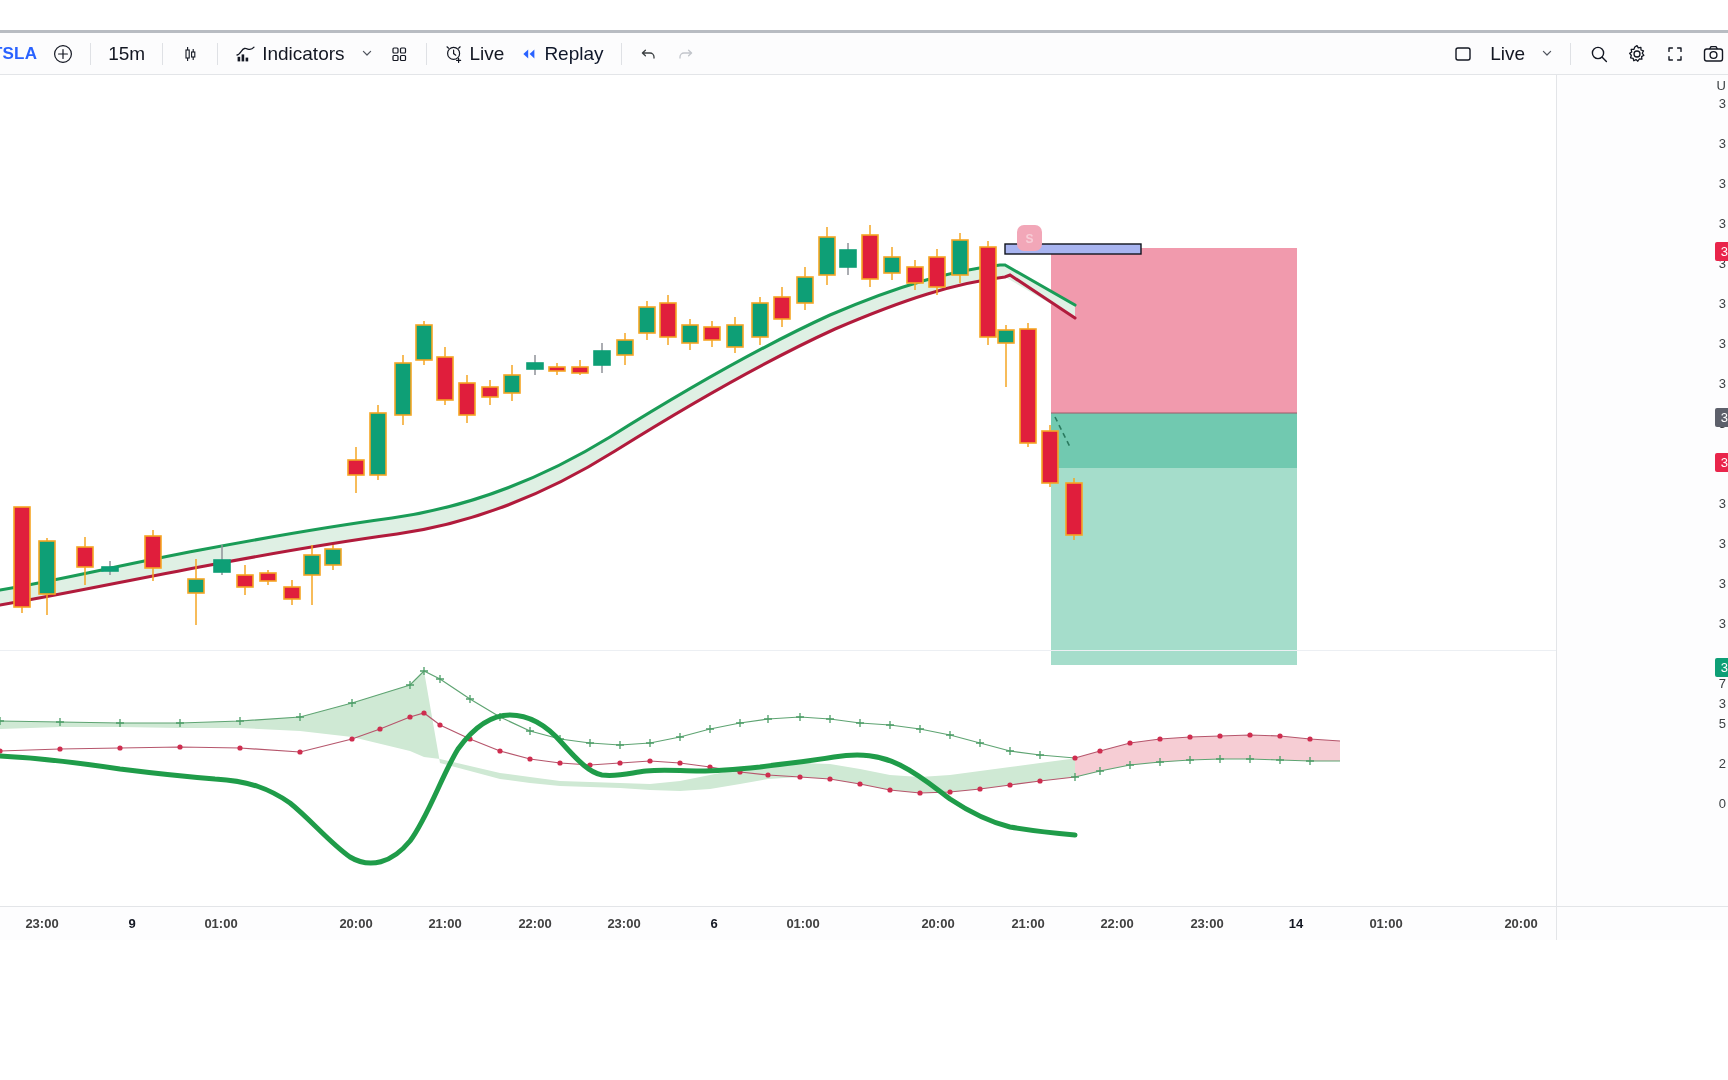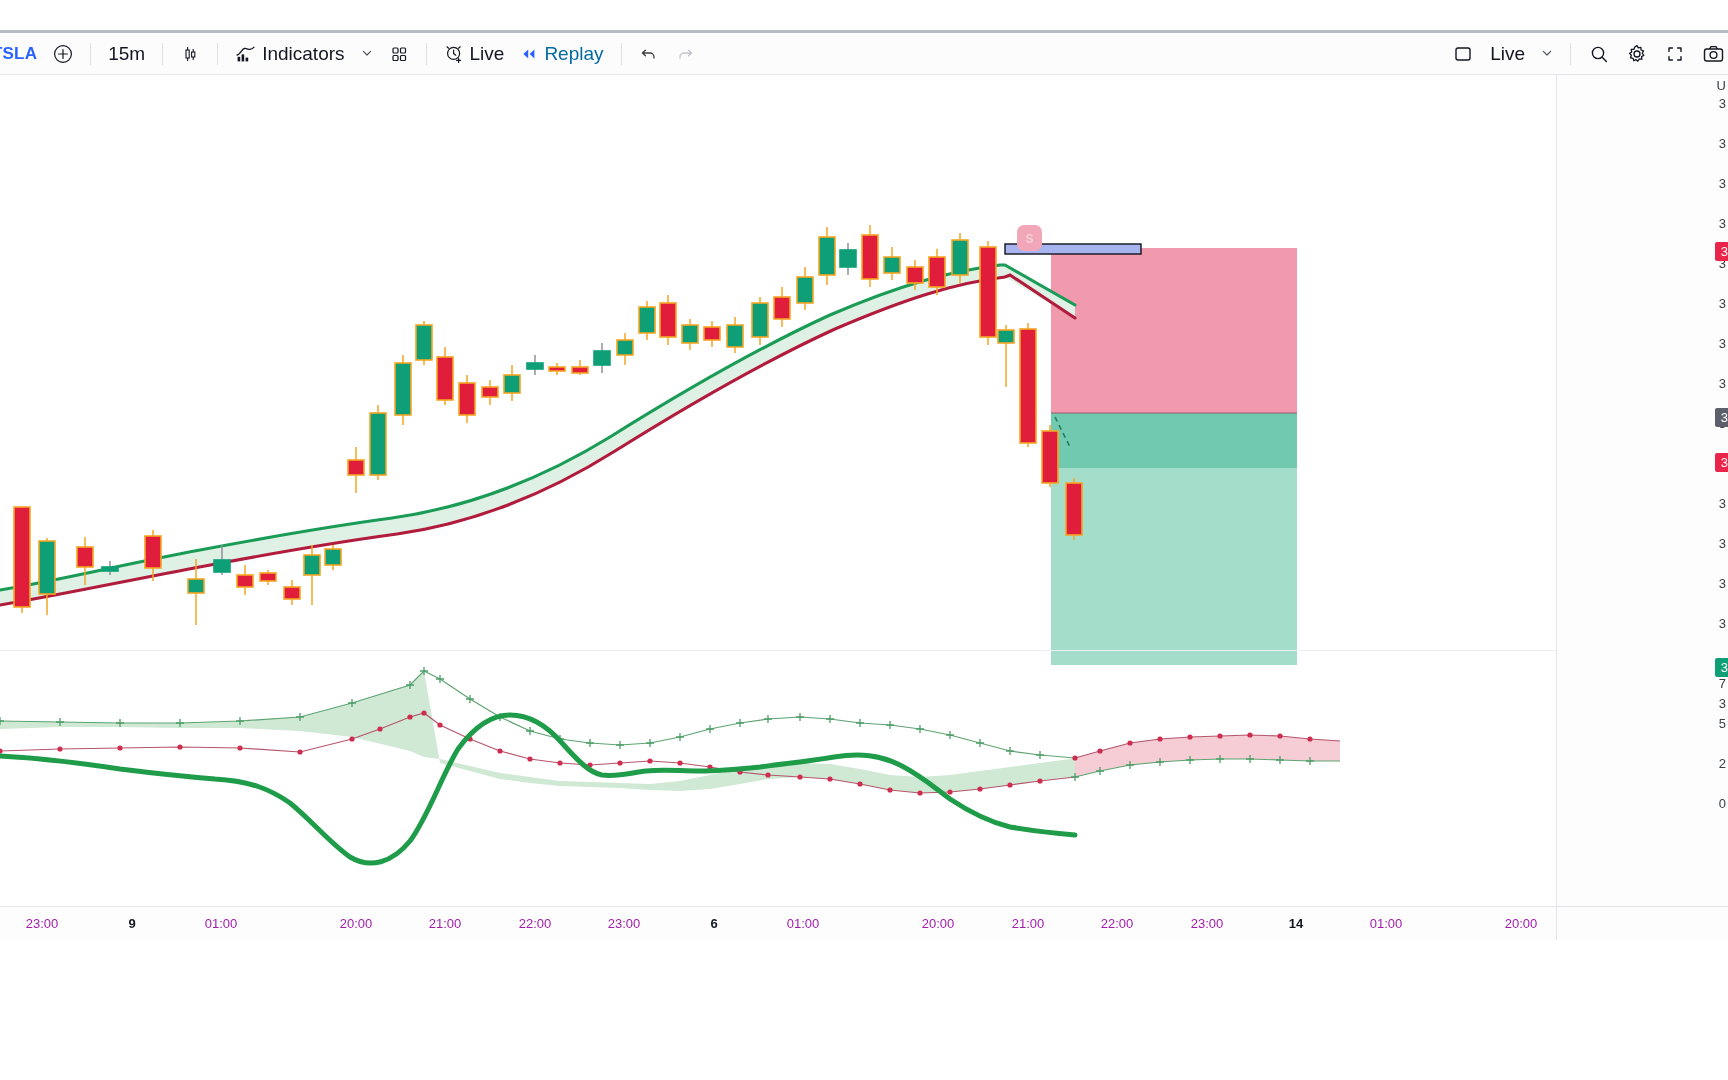--- a/index.html
+++ b/index.html
@@ -35,21 +35,21 @@
   .tb-item {
     display: flex; align-items: center; gap: 6px;
     height: 30px; padding: 0 8px; border-radius: 5px;
     color: #131722; font-size: 19px; white-space: nowrap;
     cursor: pointer; flex: 0 0 auto;
   }
   .symbol {
     font-size: 17px; font-weight: 700; color: #2962ff;
     margin-left: -8px; padding-left: 0; letter-spacing: .2px;
   }
-  .tb-blue { color: #0369a1; }
+  .tb-blue { color: #0f172a; }
   .tb-icon { display: inline-flex; align-items: center; justify-content: center; }
   .spacer { flex: 1 1 auto; }
   .chev { font-size: 11px; color: #50545e; }
 
   
   .chart-wrap {
     position: absolute; left: 0; top: 75px; width: 1728px; height: 865px;
     background: #ffffff; overflow: hidden;
   }
   .pane-main { position: absolute; left: 0; top: 0; width: 1556px; height: 575px; }
@@ -74,21 +74,21 @@
   .time-scale {
     position: absolute; left: 0; top: 831px; width: 1556px; height: 34px;
     border-top: 1px solid #e3e5e8; background: #fdfdfe;
   }
   .time-scale-right {
     position: absolute; left: 1556px; top: 831px; width: 172px; height: 34px;
     border-top: 1px solid #e3e5e8; border-left: 1px solid #e3e5e8; background: #fdfdfe;
   }
   .tlab {
     position: absolute; top: 9px; transform: translateX(-50%);
-    font-size: 13px; color: #a21caf; white-space: nowrap;
+    font-size: 13px; color: #404040; white-space: nowrap; font-weight: bold;
   }
   .tlab.bold { font-weight: 700; color: #131722; }
 
   
   .chrome-bottom {
     position: absolute; left: 0; top: 940px; width: 1728px; height: 140px; background: #ffffff;
   }
 
   svg.layer { position: absolute; left: 0; top: 0; overflow: visible; }
 </style>

